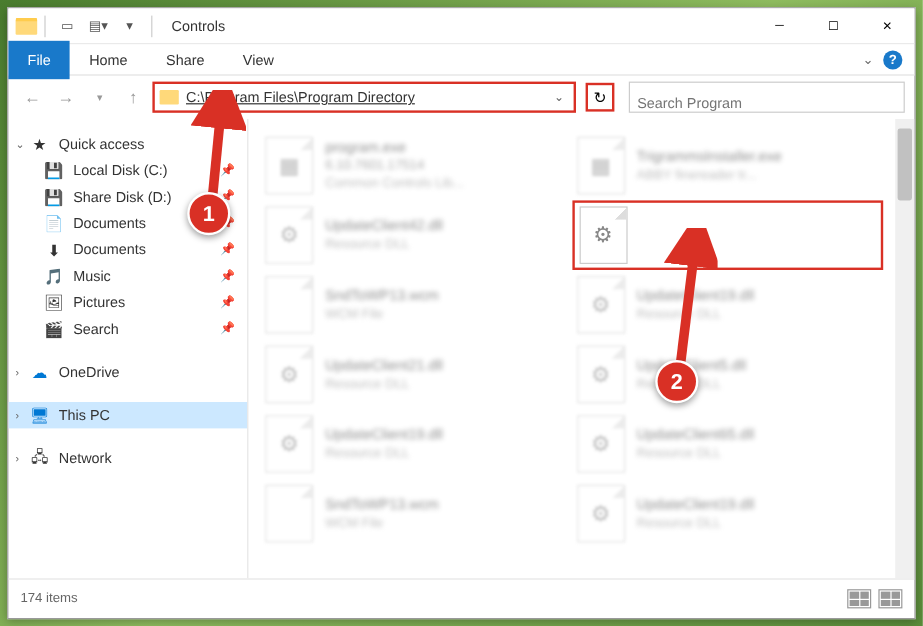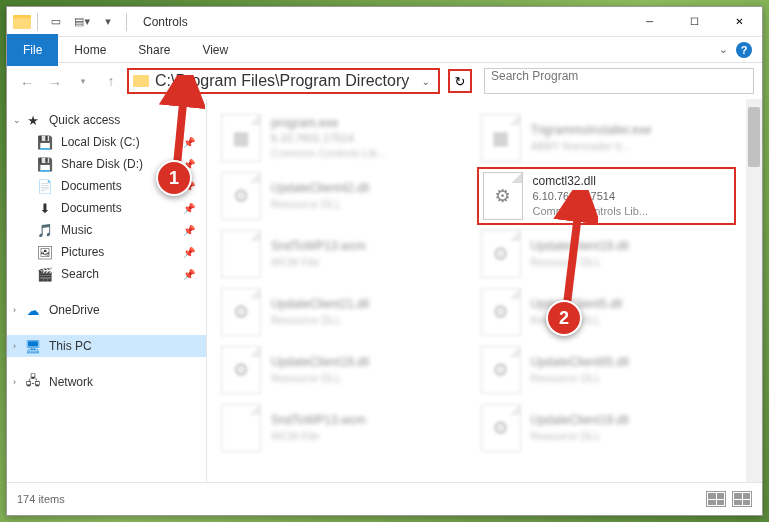--- a/index.html
+++ b/index.html
@@ -15,24 +15,24 @@
 .win-btn { width: 45px; height: 30px; display: flex; align-items: center; justify-content: center; cursor: pointer; font-size: 10px; }
 .ribbon { height: 26px; background: #fff; display: flex; align-items: center; border-bottom: 1px solid #e1e1e1; }
 .file-tab { background: #1979ca; color: #fff; padding: 16px 16px; font-size: 12px; height: 26px; display: flex; align-items: center; cursor: pointer; }
 .ribbon-tab { padding: 4px 16px; font-size: 12px; color: #333; cursor: pointer; height: 26px; display: flex; align-items: center; }
 .ribbon-right { margin-left: auto; display: flex; align-items: center; gap: 8px; padding-right: 10px; }
 .help-icon { width: 16px; height: 16px; border-radius: 50%; background: #1979ca; color: #fff; font-size: 11px; display: flex; align-items: center; justify-content: center; font-weight: bold; }
 .navbar { height: 36px; display: flex; align-items: center; padding: 4px 8px; gap: 4px; }
 .nav-btn { width: 24px; height: 24px; display: flex; align-items: center; justify-content: center; color: #999; cursor: pointer; font-size: 14px; }
 .addr-wrap { flex: 1; height: 26px; border: 2px solid #d93025; display: flex; align-items: center; padding: 0 4px; background: #fff; }
 .addr-folder { width: 16px; height: 12px; background: #ffd97a; border-radius: 1px; margin-right: 6px; }
-.addr-text { flex: 1; font-size: 16px; color: #333; }
+.addr-text { flex: 1; font-size: 12px; color: #333; text-decoration: underline; }
 .addr-drop { color: #666; font-size: 10px; padding: 0 4px; }
 .refresh-btn { width: 24px; height: 24px; border: 2px solid #d93025; display: flex; align-items: center; justify-content: center; margin-left: 4px; font-size: 13px; }
-.search-box { width: 270px; height: 26px; border: 1px solid #ccc; display: flex; align-items: flex-start; padding: 0 6px; margin-left: 8px; }
+.search-box { width: 230px; height: 26px; border: 1px solid #ccc; display: flex; align-items: flex-end; padding: 0 6px; margin-left: 8px; }
 .search-box input { border: none; outline: none; font-size: 12px; color: #888; width: 100%; background: transparent; }
 .content { flex: 1; display: flex; overflow: hidden; }
 .sidebar { width: 200px; border-right: 1px solid #e5e5e5; padding-top: 10px; overflow-y: auto; }
 .sb-item { display: flex; align-items: center; padding: 3px 10px 3px 30px; font-size: 12px; color: #333; cursor: pointer; position: relative; }
 .sb-header { padding-left: 18px; font-weight: normal; }
 .sb-item.selected { background: #cce8ff; }
 .sb-icon { width: 16px; height: 16px; margin-right: 8px; display: flex; align-items: center; justify-content: center; font-size: 13px; }
 .sb-pin { margin-left: auto; color: #888; font-size: 10px; }
 .sb-expand { position: absolute; left: 6px; font-size: 9px; color: #666; }
 .filearea { flex: 1; display: flex; position: relative; }
@@ -189,25 +189,20 @@
           <div class="file-item blurred">
             <div class="file-icon">⚙</div>
     <div class="file-text">
       <div class="file-name">UpdateClient42.dll</div>
 
       <div class="file-desc">Resource DLL</div>
     </div>
           </div>
           <div class="file-item highlighted">
             <div class="file-icon">⚙</div>
-    <div class="file-text">
-      <div class="file-name">comctl32.dll</div>
-      <div class="file-ver">6.10.7601.17514</div>
-      <div class="file-desc">Common Controls Lib...</div>
-    </div>
           </div>
           <div class="file-item blurred">
             <div class="file-icon"></div>
     <div class="file-text">
       <div class="file-name">SndToWP13.wcm</div>
 
       <div class="file-desc">WCM File</div>
     </div>
           </div>
           <div class="file-item blurred">

